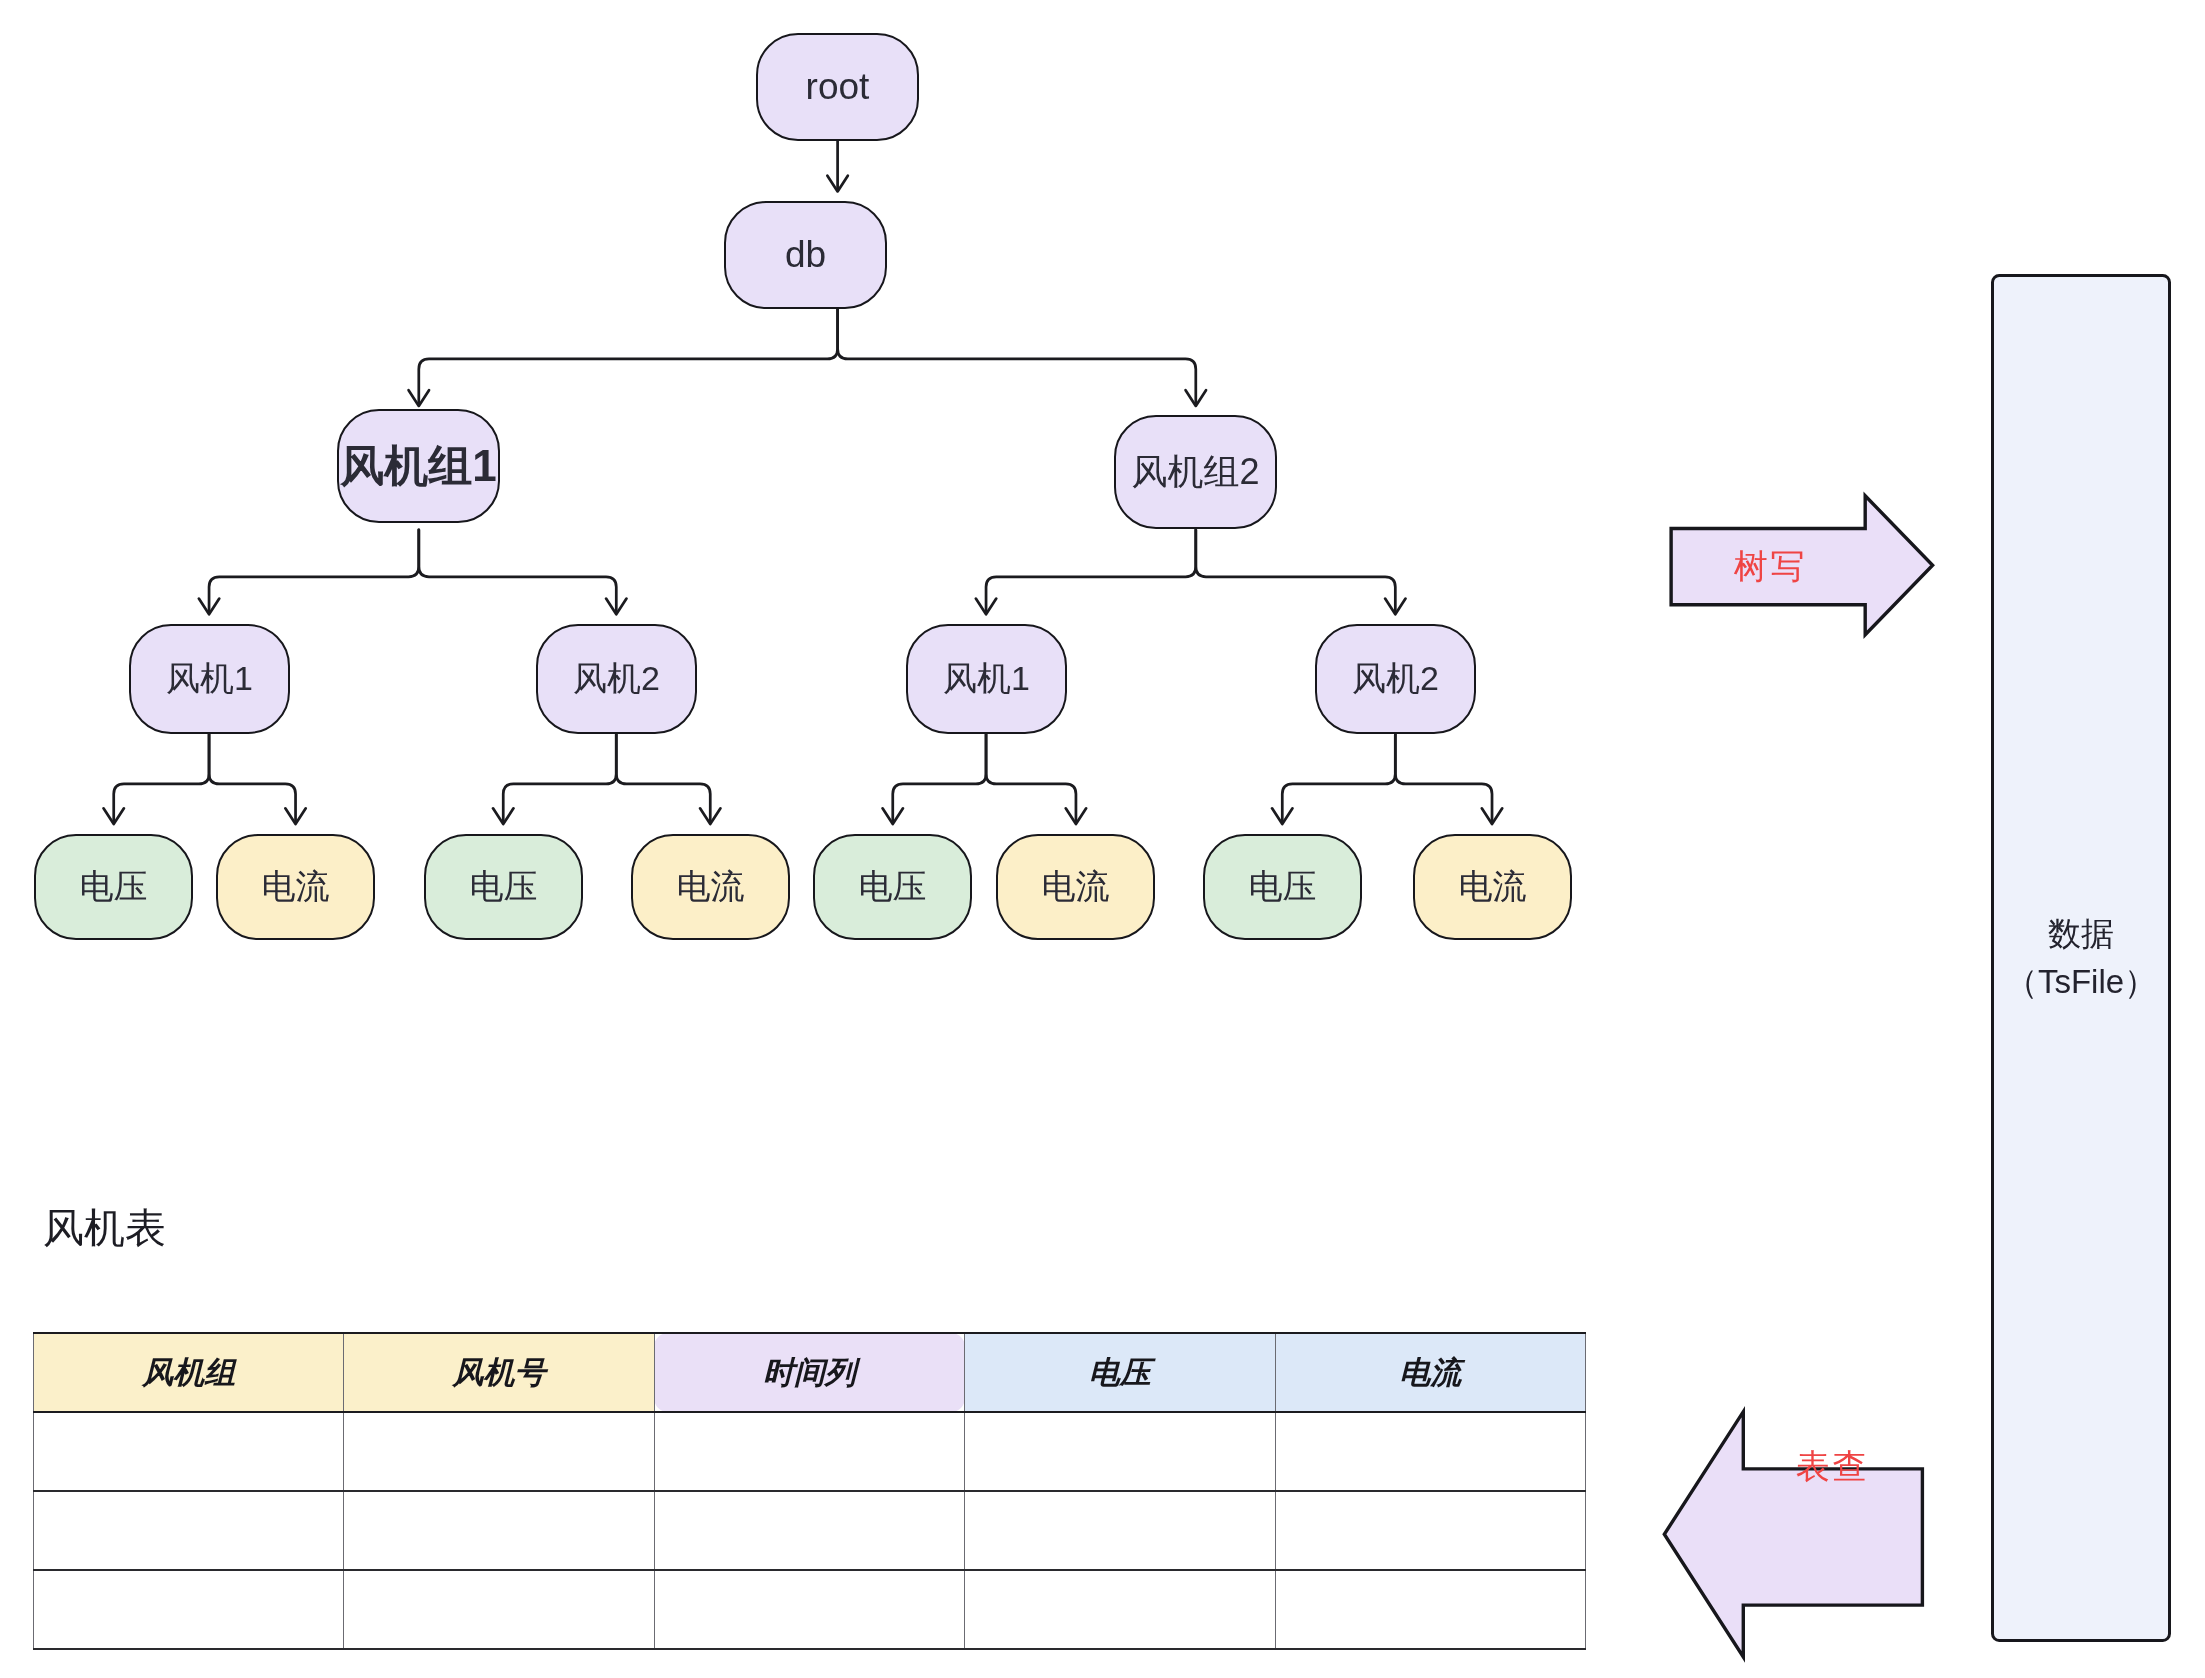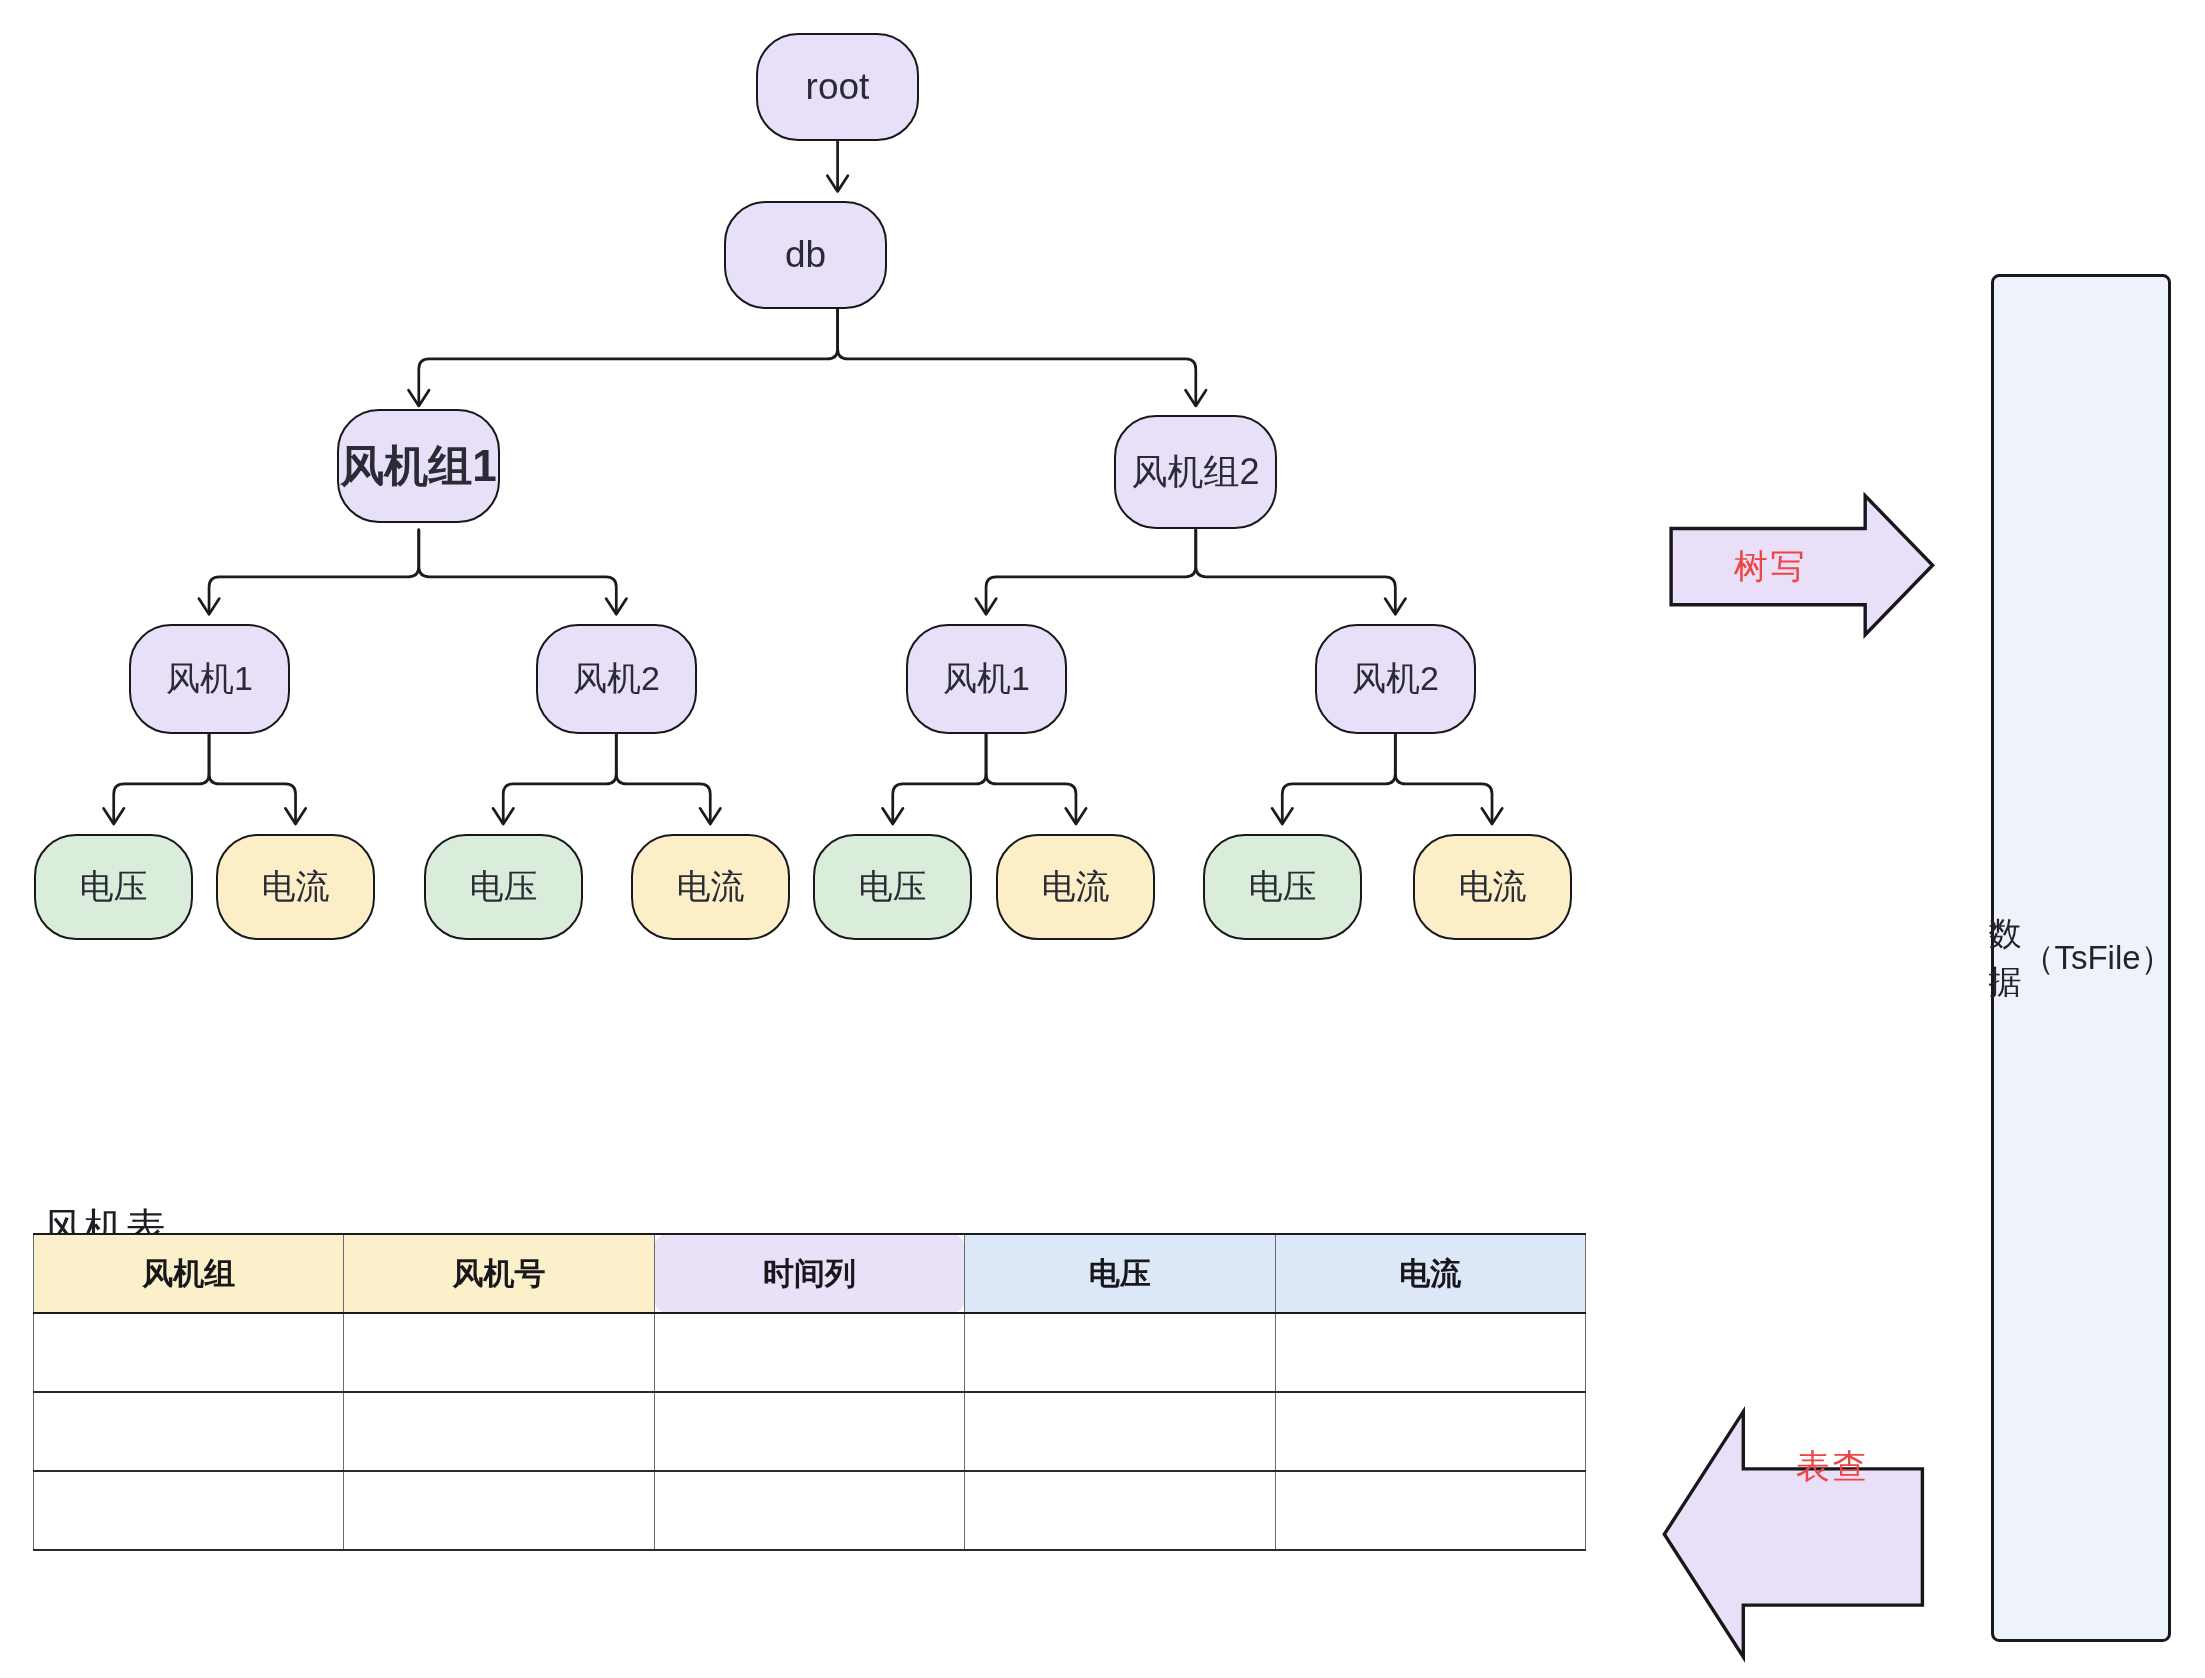--- a/index.html
+++ b/index.html
@@ -22,37 +22,38 @@
     box-sizing:border-box;
     background:#e8e0f8;
   }
   .node.purple{background:#e8e0f8;}
   .node.green{background:#d9edda;}
   .node.yellow{background:#fcefc8;}
   .storage-box{
     position:absolute;left:1991px;top:274px;width:180px;height:1368px;
     background:#eef2fb;border:3.4px solid #17171c;border-radius:8.2px;
     box-sizing:border-box;
-    display:flex;flex-direction:row;align-items:center;justify-content:center;
+    display:flex;flex-direction:column;align-items:center;justify-content:center;
     font-size:33px;color:#23232e;line-height:1.45;
   }
   .flow-label{
     position:absolute;
     display:flex;align-items:center;justify-content:center;
     font-size:34px;color:#ef4444;letter-spacing:2.7px;
   }
   .table-title{
     position:absolute;left:43px;top:1201px;
     font-size:41px;color:#1d1d24;
   }
   table.fan-table{
-    position:absolute;left:33px;top:1233px;
+    position:absolute;left:33px;top:1332px;
     width:1553px;height:300px;
     border-collapse:collapse;table-layout:fixed;
     font-size:31px;
+    font-style:italic;
   }
   table.fan-table th{
     font-weight:bold;color:#17171c;
     border-top:2.7px solid #1b1b1f;
     border-bottom:2.7px solid #1b1b1f;
     height:75px;text-align:center;vertical-align:middle;
   }
   table.fan-table td{
     height:75px;
     border-bottom:2px solid #2a2a2e;

